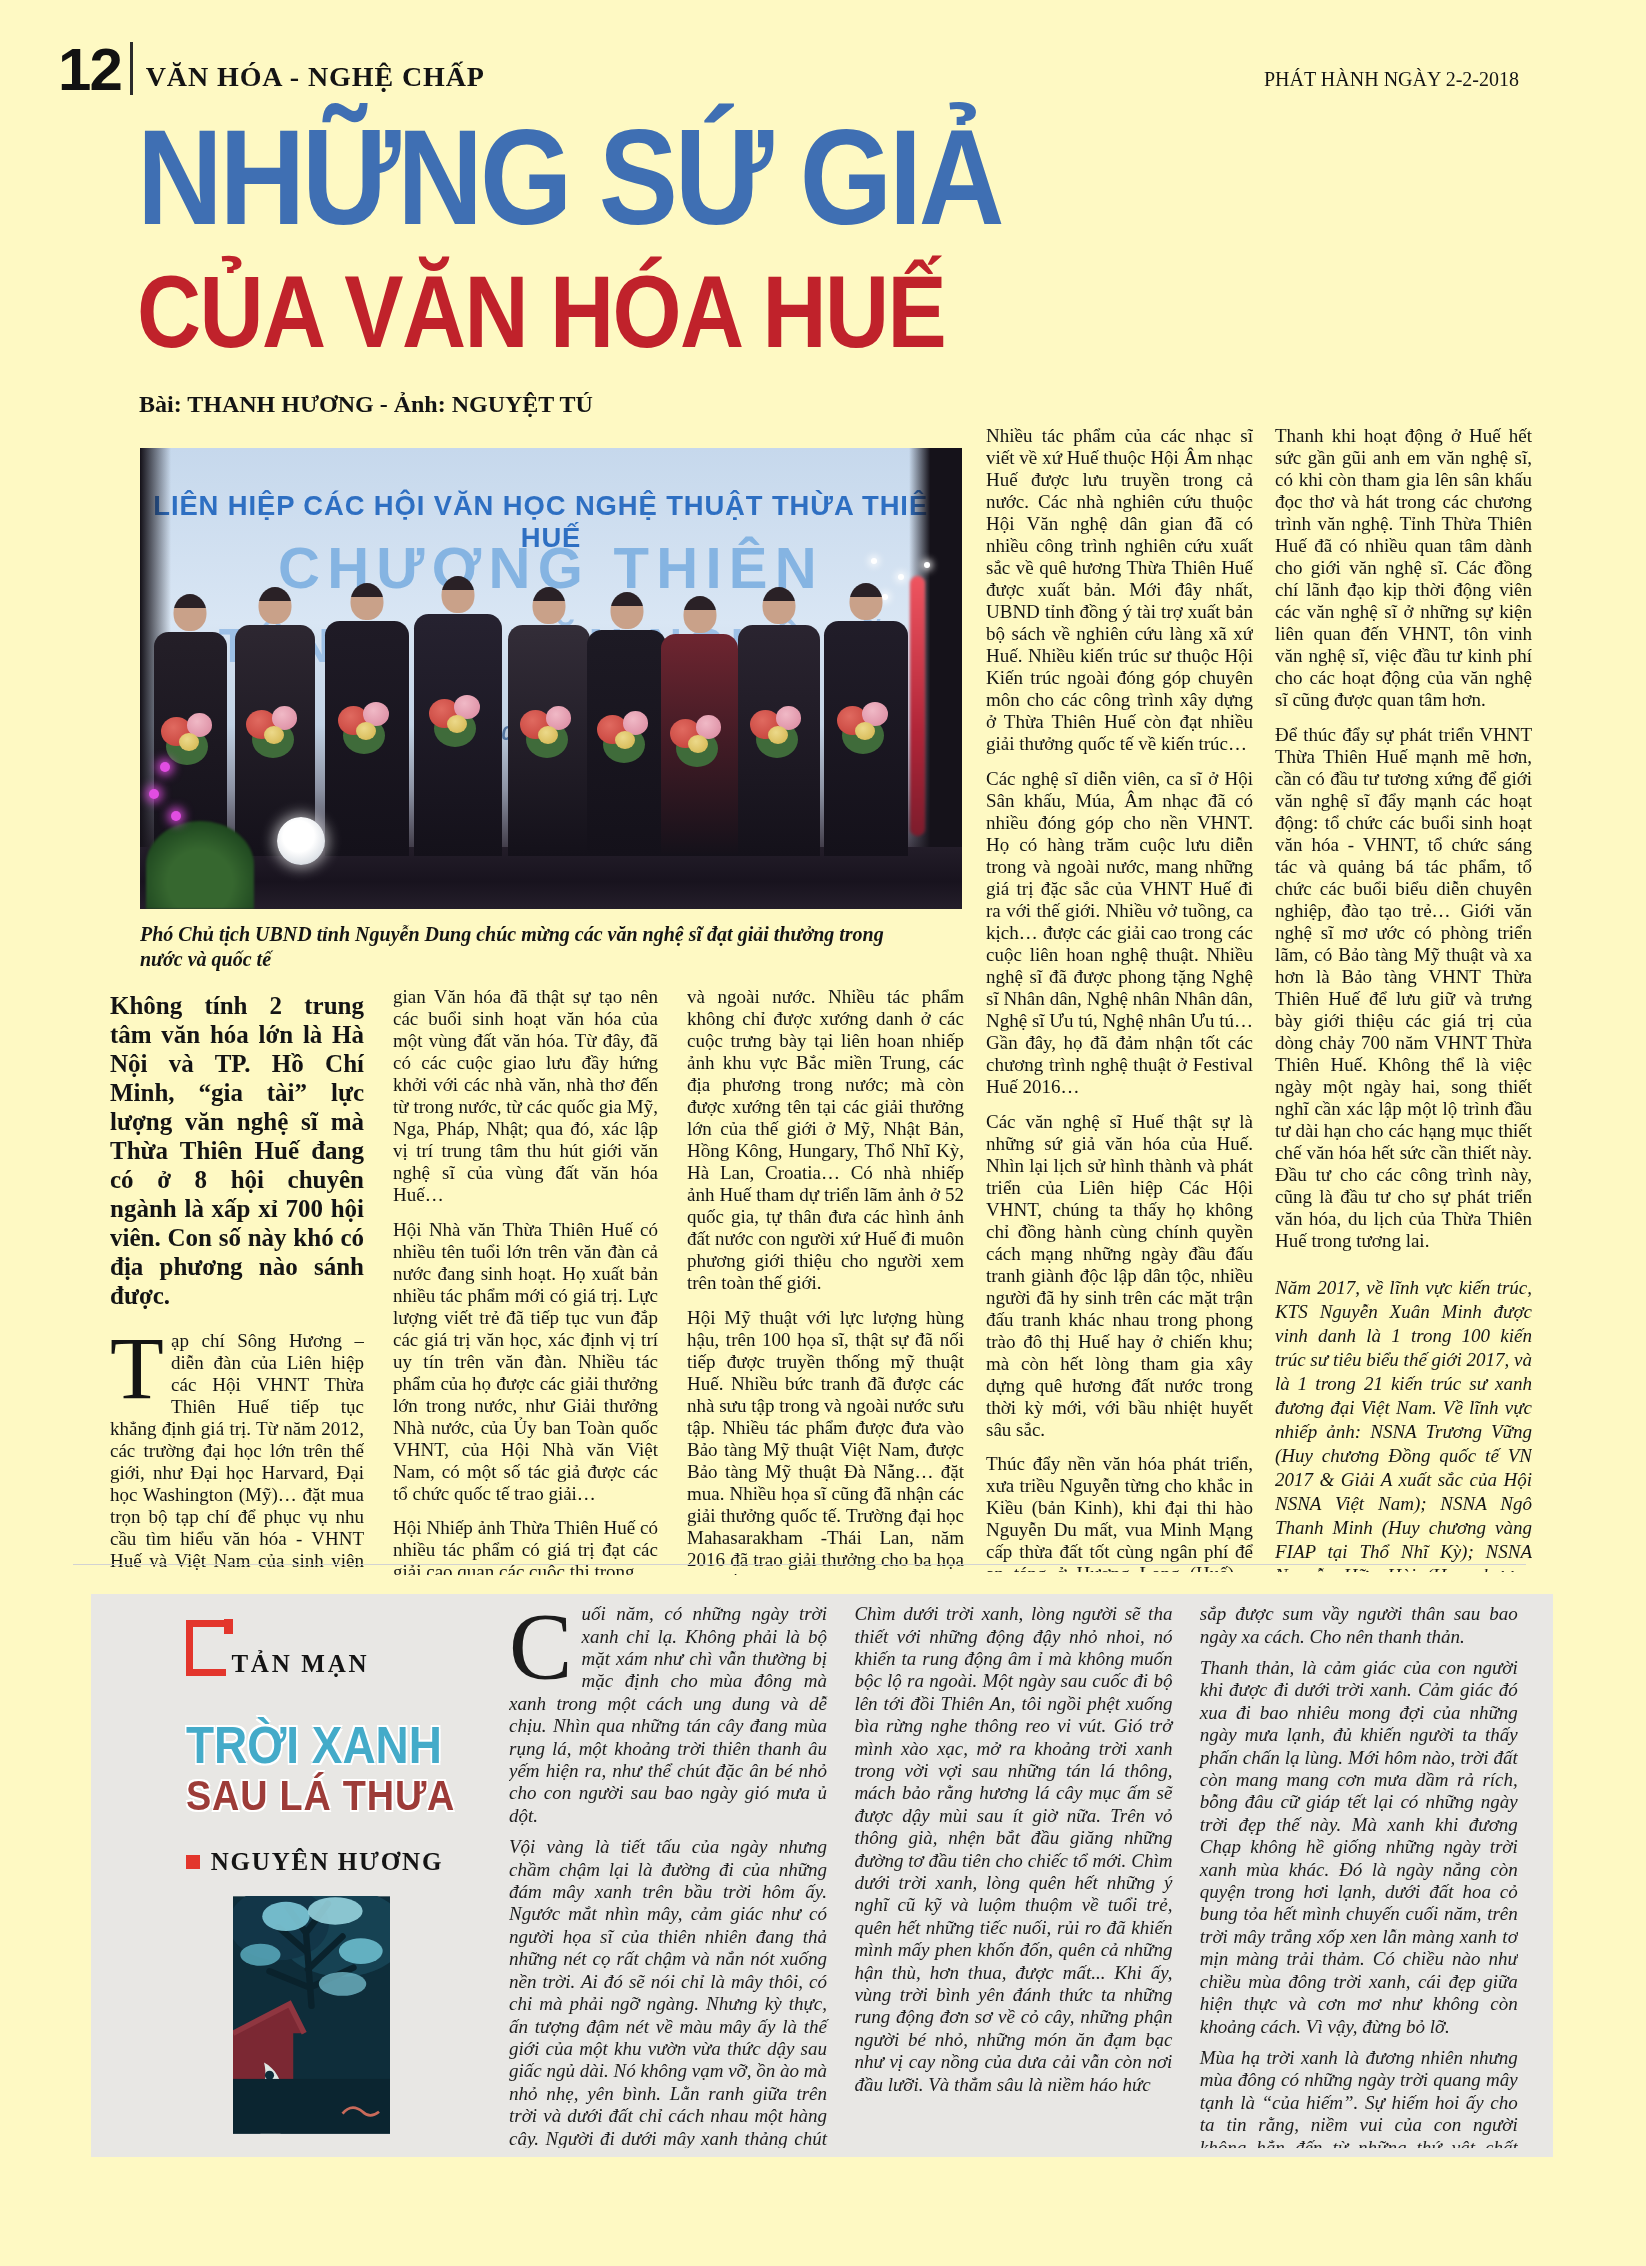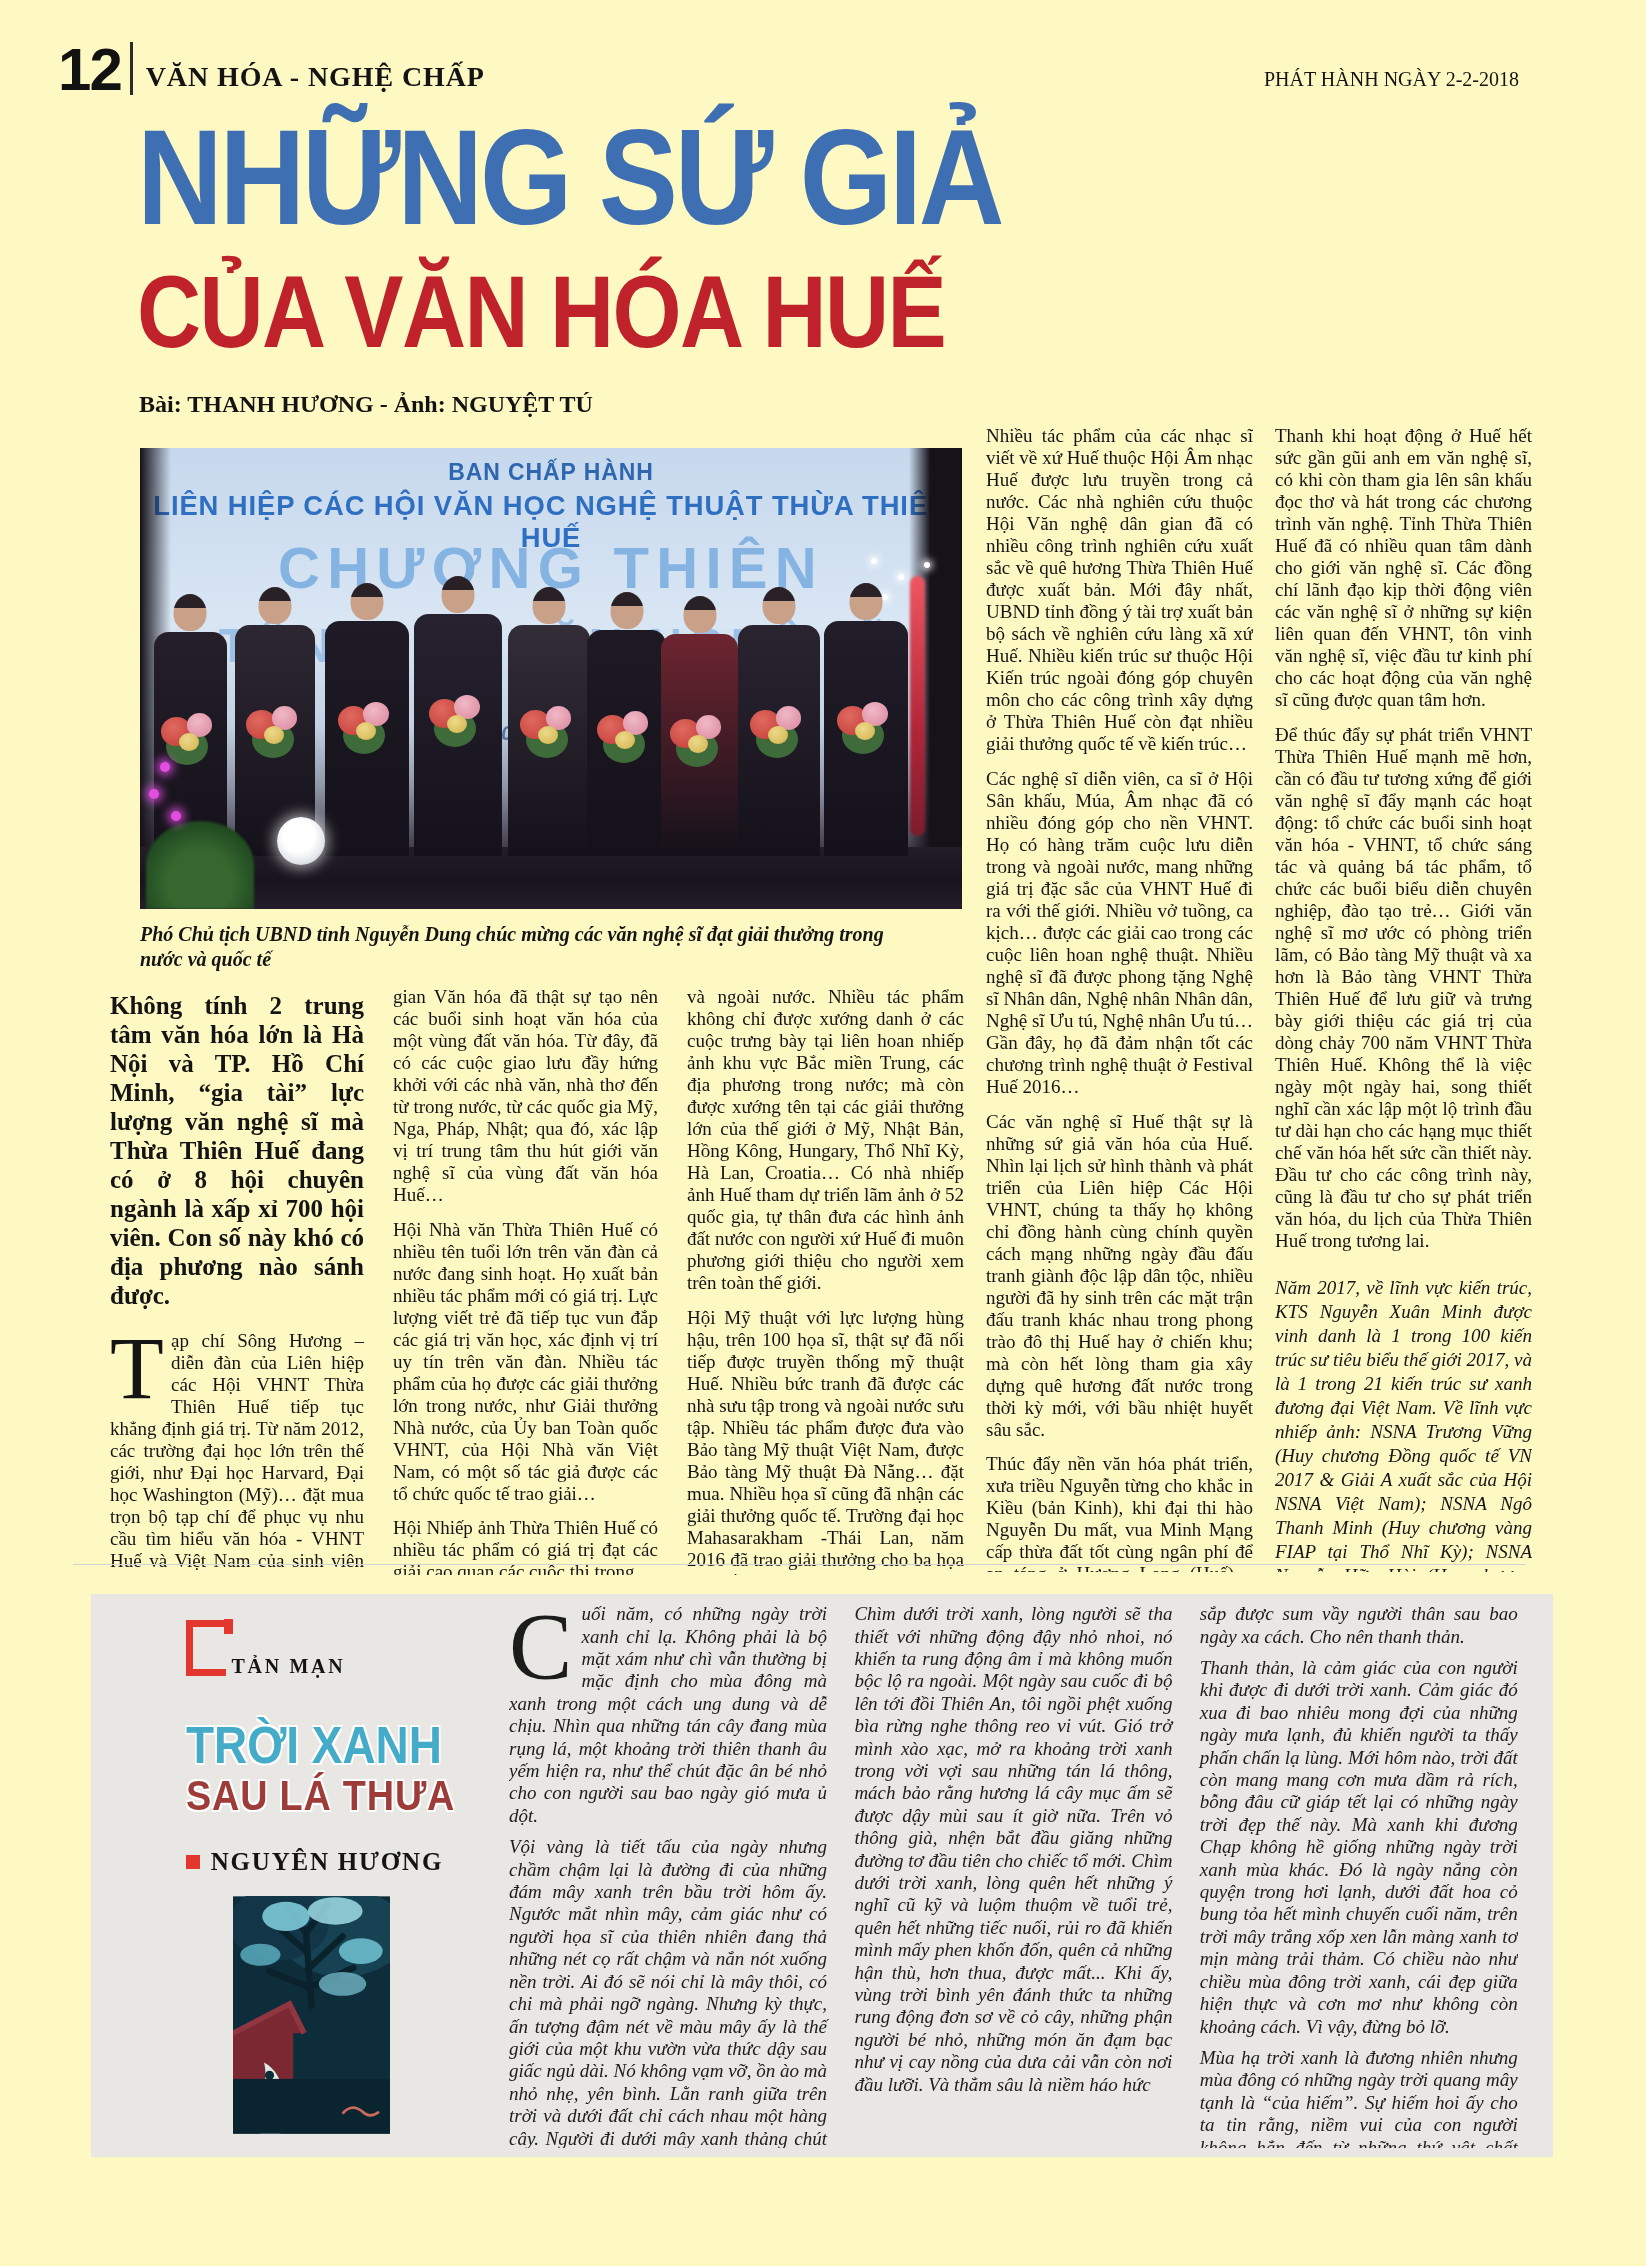--- a/index.html
+++ b/index.html
@@ -73,21 +73,21 @@
 
   #caption{margin:12.8px 0 0 30px;width:788px;font-weight:bold;font-style:italic;
            font-size:20px;line-height:25.6px;}
 
   
   #divider{left:73px;top:1564px;width:1453px;height:0.9px;background:#d2d2d2;}
   #panel{left:91px;top:1594px;width:1462px;height:563px;background:#e8e7e4;}
   #kicker{position:absolute;left:95px;top:25.6px;display:flex;align-items:flex-end;}
   #kicker-icon{position:relative;width:33px;height:42px;border:7.3px solid #e3362c;border-right:none;}
   #kicker-tab{position:absolute;right:-7.3px;top:-7.3px;width:9.1px;height:14.6px;background:#e3362c;}
-  #kicker-label{font-weight:bold;font-size:20px;letter-spacing:2.7px;margin-left:5.5px;line-height:1;}
+  #kicker-label{font-weight:bold;font-size:25px;letter-spacing:2.7px;margin-left:5.5px;line-height:1;}
   #essay-t1{position:absolute;left:95px;top:126px;font-family:"Liberation Sans","DejaVu Sans",sans-serif;
             font-weight:bold;font-size:51px;line-height:1;color:#44abc9;letter-spacing:0px;
             transform:scaleX(.9);transform-origin:left top;white-space:nowrap;
             text-shadow:1.8px 1.8px 0 #fff,-1.8px -1.8px 0 #fff,1.8px -1.8px 0 #fff,-1.8px 1.8px 0 #fff;}
   #essay-t2{position:absolute;left:95px;top:181px;font-family:"Liberation Sans","DejaVu Sans",sans-serif;
             font-weight:bold;font-size:42px;line-height:1;color:#9d3c38;letter-spacing:0.9px;
             transform:scaleX(.9);transform-origin:left top;white-space:nowrap;
             text-shadow:1.8px 1.8px 0 #fff,-1.8px -1.8px 0 #fff,1.8px -1.8px 0 #fff,-1.8px 1.8px 0 #fff;}
   #essay-author{position:absolute;left:95px;top:254px;display:flex;align-items:center;gap:11px;}
   #author-bullet{width:13.7px;height:13.7px;background:#e3362c;}
@@ -112,21 +112,20 @@
 
   <div id="title1" class="abs">NHỮNG SỨ GIẢ</div>
   <div id="title2" class="abs">CỦA VĂN HÓA HUẾ</div>
   <div id="byline" class="abs">Bài: THANH HƯƠNG - Ảnh: NGUYỆT TÚ</div>
 
   <div id="article" class="abs">
 
     <div id="left-zone">
 
       <div id="photo">
-        <div id="bn1" class="banner">BAN CHẤP HÀNH</div>
         <div id="bn2" class="banner">LIÊN HIỆP CÁC HỘI VĂN HỌC NGHỆ THUẬT THỪA THIÊN HUẾ</div>
         <div id="bn3" class="banner">CHƯƠNG THIÊN</div>
         <div id="bn4" class="banner">TÔN VINH VĂN NGHỆ SĨ</div>
         <div id="bn5" class="banner">Huế, 01/2018</div>
         <div id="curtainL" class="abs"></div>
         <div id="curtainR" class="abs"></div>
         <div id="redlight" class="abs"></div>
         <div id="floor" class="abs"></div>
         <div id="speaker" class="abs"></div>
         <div id="spot" class="abs"></div>

